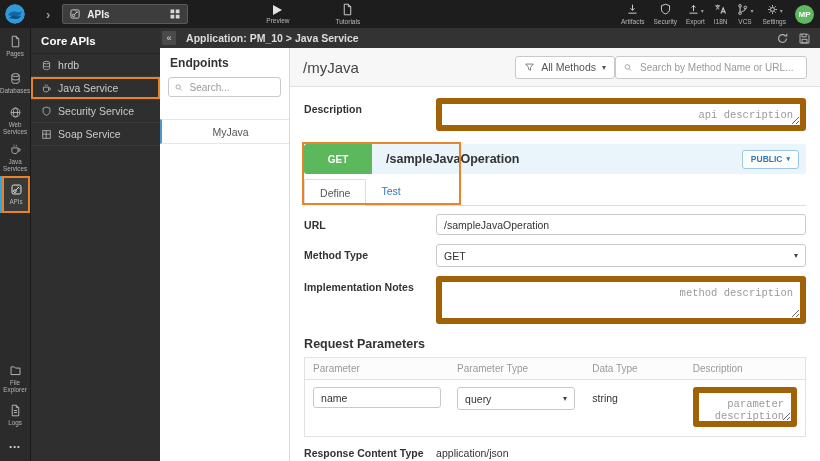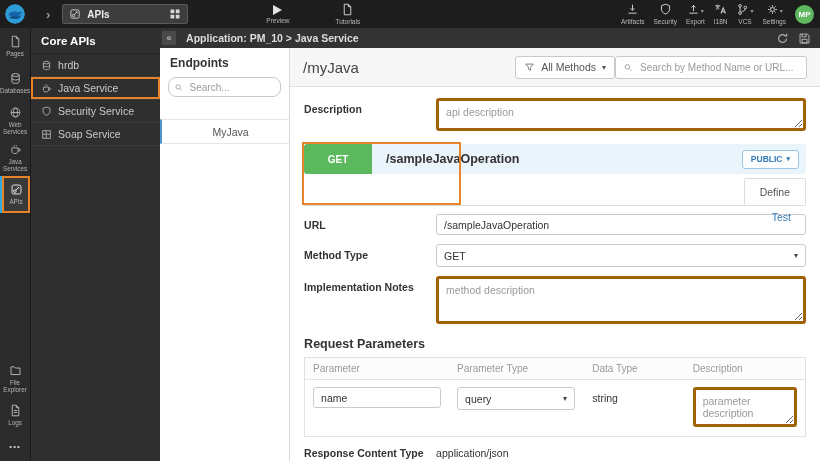--- a/index.html
+++ b/index.html
@@ -46,51 +46,51 @@
   .app-header { flex:0 0 20px; background:#333; color:#ddd; font-size:10.5px; font-weight:bold; display:flex; align-items:center; }
   .collapse-btn { width:14px; height:14px; margin-left:2px; background:#4a4a4a; color:#bbb; font-size:9px; display:flex; align-items:center; justify-content:center; border-radius:1px; }
   .breadcrumb { margin-left:10px; }
   .app-header .hdr-actions { margin-left:auto; display:flex; gap:9px; padding-right:9px; color:#b5b5b5; }
 
   .workspace-row { flex:1; display:flex; min-height:0; }
 
   
   .endpoints { flex:0 0 130px; background:#fff; border-right:1px solid #d9d9d9; }
   .endpoints-title { font-size:12px; font-weight:bold; color:#333; padding:8px 10px 7px; }
-  .endpoints-search { margin:0 8px 7px; border:1px solid #c9c9c9; border-radius:8px; height:20px; display:flex; align-items:center; padding:0 5px; gap:4px; color:#999; background:#fff; }
+  .endpoints-search { margin:0 8px 7px; border:1px solid #c9c9c9; border-radius:3px; height:20px; display:flex; align-items:center; padding:0 5px; gap:4px; color:#999; background:#fff; }
   .endpoints-search input { border:none; outline:none; width:100%; font-size:10px; font-family:inherit; color:#555; }
   .endpoint-item { margin-top:22px; border-top:1px solid #e6e6e6; border-bottom:1px solid #e6e6e6; border-left:2px solid #4a97d2; height:25px; display:flex; align-items:center; padding-left:10px; font-size:10.5px; color:#555; cursor:pointer;justify-content:center; }
 
   
   .content { flex:1; display:flex; flex-direction:column; min-width:0; background:#fff; }
   .content-header { flex:0 0 39px; background:#f7f7f7; border-bottom:1px solid #e0e0e0; display:flex; align-items:center; padding:0 13px; gap:0; }
   .page-title { font-size:15px; color:#454545; flex:1; }
   .methods-dd { height:23px; border:1px solid #c9c9c9; background:#fff; border-radius:3px; display:flex; align-items:center; gap:6px; padding:0 8px; font-size:10.5px; color:#555; cursor:pointer; }
   .methods-dd .caret { font-size:8px; color:#555; }
   .hdr-search { width:192px; height:23px; border:1px solid #c9c9c9; border-radius:3px; background:#fff; display:flex; align-items:center; gap:5px; padding:0 7px; color:#999; }
   .hdr-search input { border:none; outline:none; width:100%; font-size:10px; font-family:inherit; color:#555; }
 
   .content-body { flex:1; padding:11px 14px 0; overflow:hidden; }
   .form-row { display:flex; margin-bottom:9px; }
   .form-label { flex:0 0 132px; font-size:10.5px; font-weight:bold; color:#333; padding-top:5px; }
   .field { flex:1; min-width:0; }
-  .ta { width:100%; border:3px solid #a16207; border-radius:3px; font-size:10.5px; padding:5px 7px; resize:vertical; color:#333; font-family:Liberation Sans, sans-serif; }
+  .ta { width:100%; border:6px solid #a16207; border-radius:3px; font-size:10.5px; padding:5px 7px; resize:vertical; color:#333; font-family:Liberation Mono, monospace;text-align:right; }
   .ta::placeholder, .ti::placeholder, input::placeholder { color:#9a9a9a; }
   .ti { width:100%; height:21px; border:1px solid #c9c9c9; border-radius:3px; font-size:10.5px; padding:0 7px; color:#333; font-family:inherit; }
   .fake-select { width:100%; height:23px; border:1px solid #c9c9c9; border-radius:3px; font-size:10.5px; color:#333; display:flex; align-items:center; padding:0 7px; cursor:pointer; background:#fff; }
   .fake-select .caret { margin-left:auto; font-size:8px; color:#444; }
 
   
   .op-wrap { position:relative; margin-bottom:8px; }
   .op-bar { height:30px; background:#e9f4fb; border-radius:3px; display:flex; align-items:center; }
   .get-btn { width:68px; height:30px; background:#5cb85c; color:#fff; font-weight:bold; font-size:10px; border:none; border-radius:3px 0 0 3px; cursor:pointer; font-family:inherit; }
   .op-path { font-size:12.5px; font-weight:bold; color:#333; margin-left:14px; flex:1; }
   .public-btn { margin-right:7px; height:19px; padding:0 8px; background:#fdfefe; border:1px solid #9cc7e4; color:#337ab7; font-size:8.5px; font-weight:bold; border-radius:3px; display:flex; align-items:center; gap:4px; cursor:pointer; font-family:inherit; }
   .public-btn .caret { font-size:7px; }
-  .tabs { display:flex; border-bottom:1px solid #ddd; height:28px; margin-top:4px; align-items:flex-end;flex-direction:column; }
+  .tabs { display:flex; border-bottom:1px solid #ddd; height:28px; margin-top:4px; align-items:flex-end; }
   .tab { height:27px; line-height:26px; padding:0 15px; font-size:10.5px; cursor:pointer; }
   .tab.active { border:1px solid #ddd; border-bottom:1px solid #fff; margin-bottom:-1px; color:#555; background:#fff; border-radius:2px 2px 0 0; }
   .tab.link { color:#337ab7; }
   .orange-box { position:absolute; left:-2px; top:-2px; width:159px; height:63px; border:2px solid #E8832A; pointer-events:none; z-index:5; }
 
   .section-title { font-size:12.5px; font-weight:bold; color:#333; margin:3px 0 6px; }
   table { width:100%; border-collapse:collapse; border:1px solid #e2e2e2; }
   th { font-size:10px; color:#999; font-weight:normal; text-align:left; padding:5px 8px; border-bottom:1px solid #e2e2e2; background:#fcfcfc; }
   td { padding:7px 8px; vertical-align:top; font-size:10.5px; color:#333; }
   .cell-input { width:128px; height:21px; border:1px solid #c9c9c9; border-radius:3px; font-size:10.5px; padding:0 7px; color:#333; font-family:inherit; }

